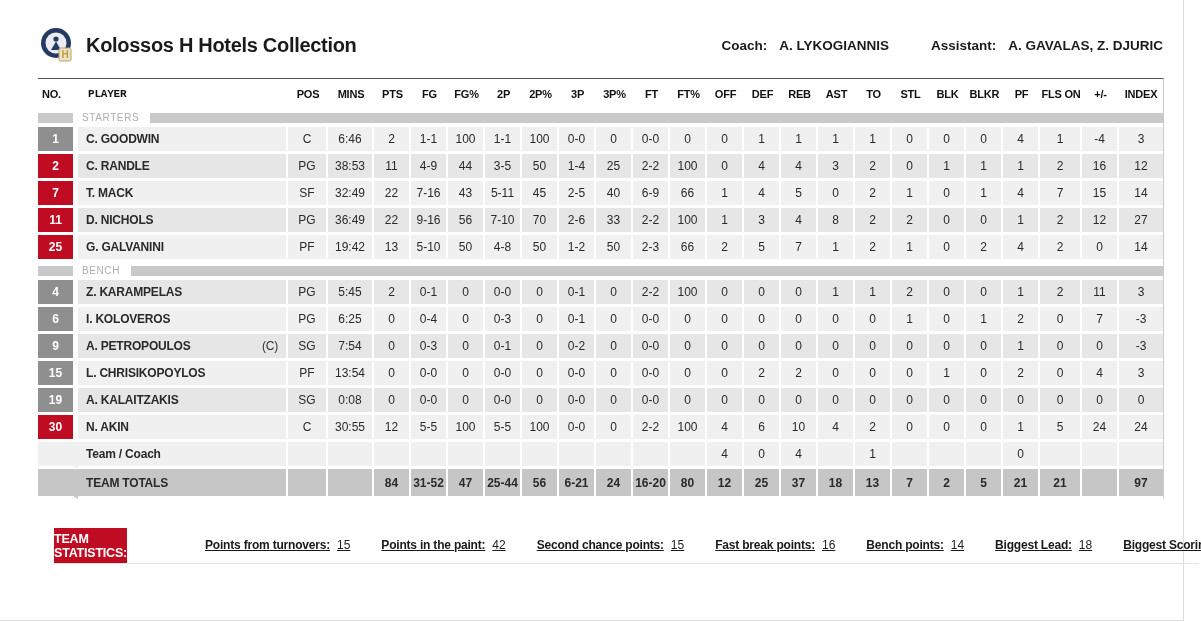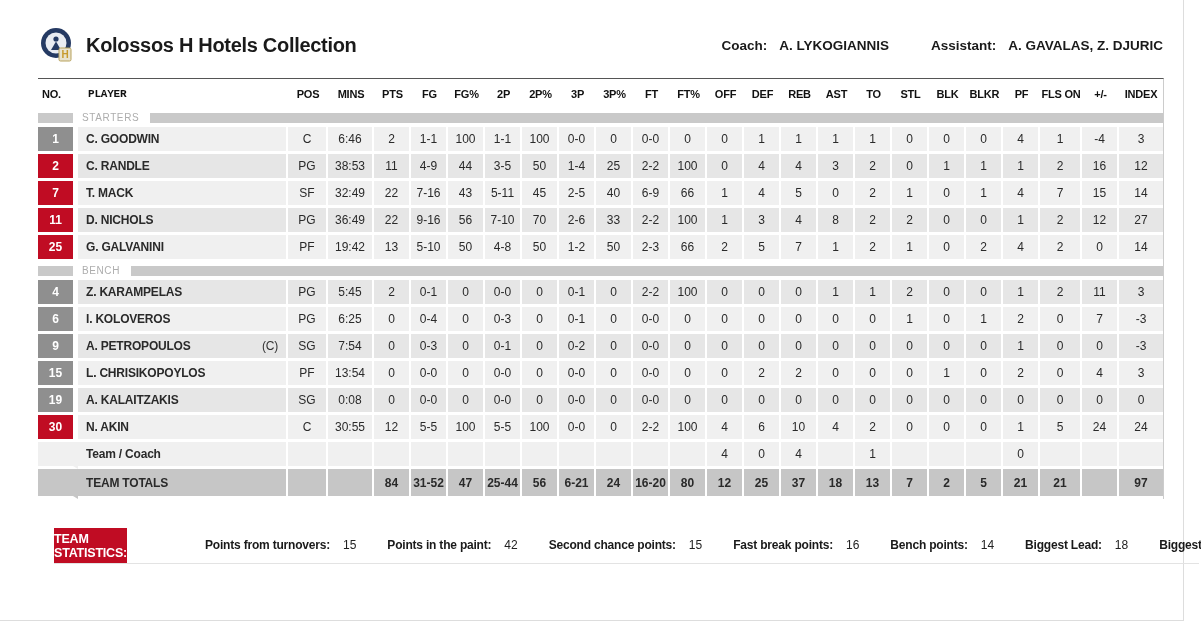--- a/index.html
+++ b/index.html
@@ -44,21 +44,21 @@
   
   tr.team-coach td { background:#f0f0f0; }
   tr.team-coach td.no-cell { background:#f0f0f0; border-right-color:#f0f0f0; }
   tr.team-coach td.player-cell { font-weight:700; }
   tr.totals td { background:#c6c6c6; font-weight:700; height:30px; }
   tr.totals td.no-cell { background:#c6c6c6; border-right-color:#c6c6c6; }
   
   .team-stats { width:1145px; margin-top:29px; display:flex; align-items:center; border-bottom:1px solid #e3e3e3; padding-bottom:0;margin-left:16px; }
   .ts-box { background:var(--red); color:#fff; font-weight:700; font-size:12.5px; width:134px; height:35px; display:flex; align-items:center; justify-content:center; letter-spacing:-0.2px; }
   .ts-items { display:flex; align-items:center; margin-left:78px; gap:31px; padding-bottom:2px; }
-  .ts-item { display:flex; align-items:baseline; gap:13px; white-space:nowrap; }
+  .ts-item { display:flex; align-items:baseline; gap:7px; white-space:nowrap;text-decoration:underline; }
   .ts-label { font-size:12px; font-weight:700; letter-spacing:-0.2px; }
   .ts-value { font-size:12px; font-weight:400; color:#222; }
 </style>
 </head>
 <body>
 
 <div class="page">
 
   <div class="team-header">
     <span class="logo">

